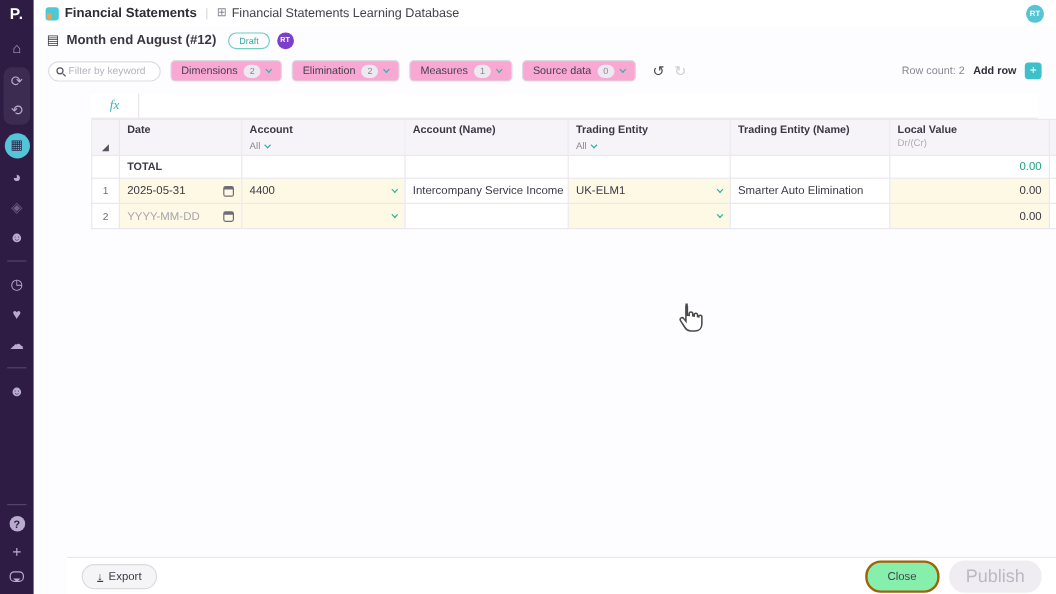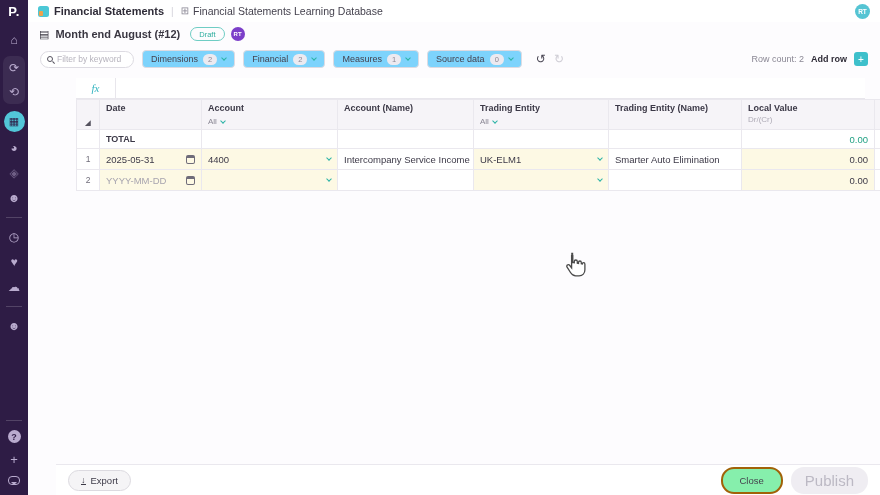--- a/index.html
+++ b/index.html
@@ -55,21 +55,21 @@
 
   .toolbar { height:26px; display:flex; align-items:center; padding:0 12px; gap:8px; }
   .search-box { width:94px; height:17px; border:1px solid #dddbe2; border-radius:9px; background:#fff;
                 display:flex; align-items:center; padding:0 6px; gap:4px; flex:none; }
   .mag-icon { width:6px; height:6px; border:1.2px solid #55525e; border-radius:50%; position:relative; flex:none; }
   .mag-icon::after { content:""; position:absolute; right:-2.5px; bottom:-2px; width:3px; height:1.2px;
                      background:#55525e; transform:rotate(45deg); }
   .search-box input { border:none; outline:none; width:100%; font-size:8.5px; color:#55525e;
                       background:transparent; font-family:"Liberation Sans",sans-serif; }
   .search-box input::placeholder { color:#b6b3bd; }
-  .filter-btn { height:18px; border:1px solid #dddbe2; border-radius:4px; background:#7dd3fc;
+  .filter-btn { height:18px; border:1px solid #dddbe2; border-radius:4px; background:#f9a8d4;
                 display:flex; align-items:center; gap:5px; padding:0 8px; font-size:9px; color:#45424e;
                 cursor:pointer; flex:none; }
   .count-badge { background:#eceaf0; color:#8a8794; border-radius:7px; font-size:7.5px; padding:1px 5px; }
   .chev { width:4px; height:4px; border-right:1.3px solid #2bb3a6; border-bottom:1.3px solid #2bb3a6;
           transform:rotate(45deg); margin-top:-2px; flex:none; }
   .undo-btn { font-size:12px; color:#4a4754; margin-left:6px; cursor:pointer; line-height:1; }
   .redo-btn { font-size:12px; color:#cfcdd5; cursor:pointer; line-height:1; }
   .toolbar-right { margin-left:auto; display:flex; align-items:center; gap:7px; }
   .row-count { font-size:9px; color:#8a8794; }
   .add-row-label { font-size:9px; font-weight:bold; color:#2f2c38; cursor:pointer; }
@@ -170,21 +170,21 @@
     <div class="search-box">
       <span class="mag-icon"></span>
       <input type="text" placeholder="Filter by keyword" style="">
     </div>
     <button class="filter-btn">
       <span>Dimensions</span>
       <span class="count-badge">2</span>
       <span class="chev"></span>
     </button>
     <button class="filter-btn">
-      <span>Financial</span>
+      <span>Elimination</span>
       <span class="count-badge">2</span>
       <span class="chev"></span>
     </button>
     <button class="filter-btn">
       <span>Measures</span>
       <span class="count-badge">1</span>
       <span class="chev"></span>
     </button>
     <button class="filter-btn">
       <span>Source data</span>

